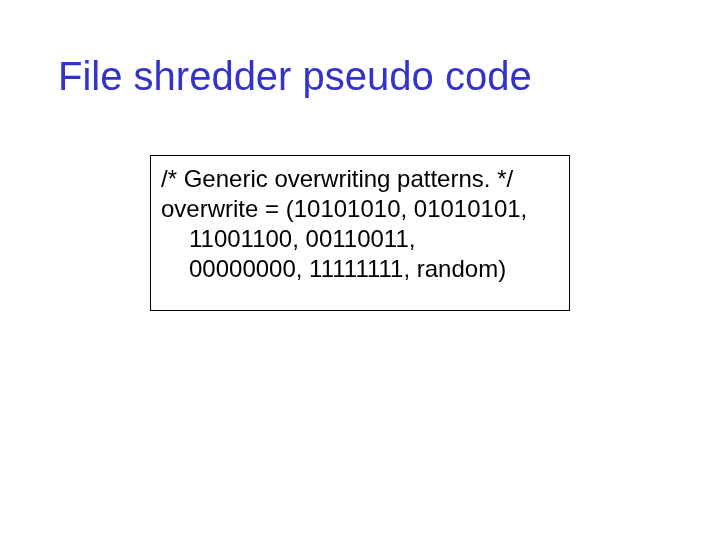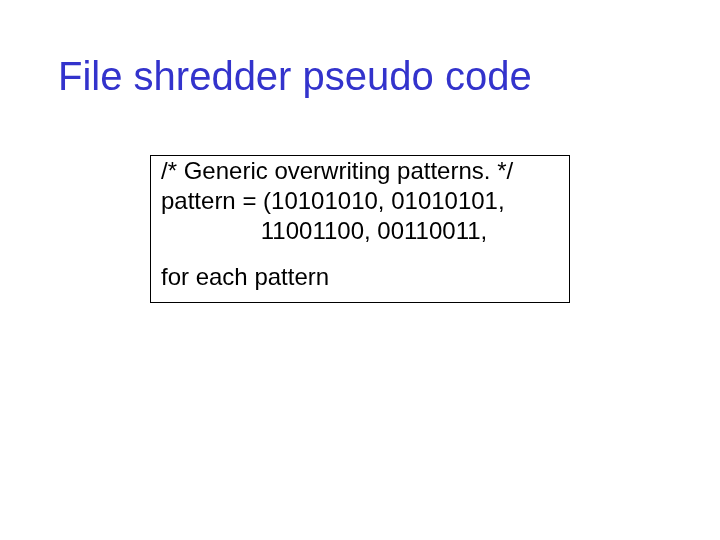--- a/index.html
+++ b/index.html
@@ -25,49 +25,48 @@
     font-weight: 400;
     letter-spacing: 0px;
   }
   .code-box {
     position: absolute;
     left: 150px;
     top: 155px;
     width: 420px;
     border: 1px solid #000000;
     box-sizing: border-box;
-    padding: 0 10px 10px 10px;
+    padding: 8px 10px 10px 10px;
   }
   .block {
     font-size: 24px;
     color: #000000;
     line-height: 1.25;
   }
   .block + .block {
     margin-top: 16px;
   }
   .indent {
     padding-left: 28px;
-    text-align: center;
   }
 </style>
 </head>
 <body>
 
 <div class="slide">
 
   <div class="title">File shredder pseudo code</div>
 
   <div class="code-box">
 
     <div class="block">
       <div>/* Generic overwriting patterns. */</div>
-      <div>pattern = (10101010, 01010101,</div>
+      <div>overwrite = (10101010, 01010101,</div>
       <div class="indent">11001100, 00110011,</div>
+      <div class="indent">00000000, 11111111, random)</div>
     </div>
 
     <div class="block">
-      <div>for each pattern</div>
     </div>
 
   </div>
 
 </div>
 
 </body></html>

